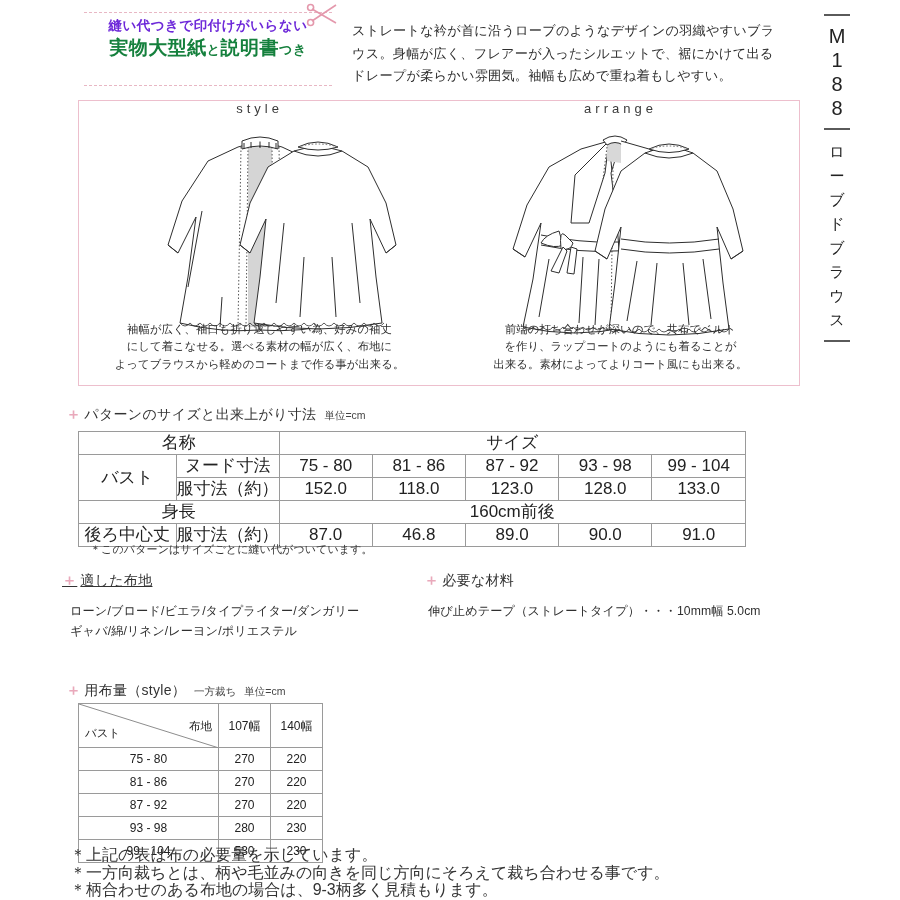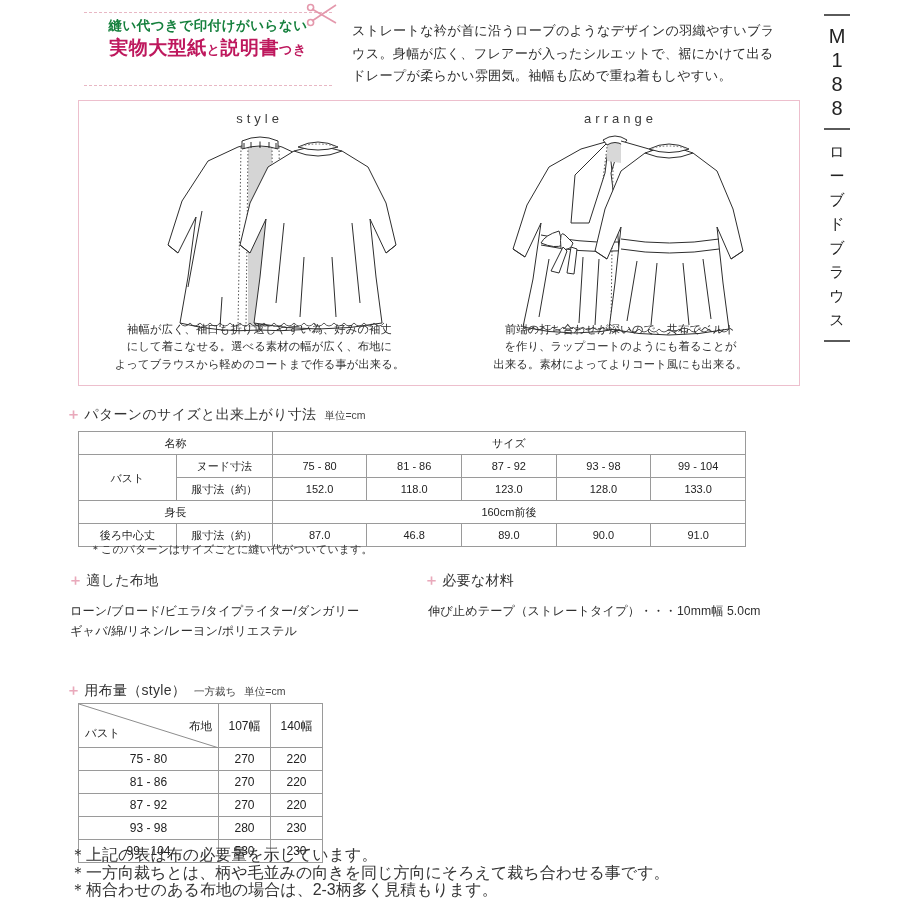--- a/index.html
+++ b/index.html
@@ -14,22 +14,22 @@
   }
 
   
   .banner {
     position:absolute; left:84px; top:12px; width:248px; height:74px;
     border-top:1px dashed #e8b7c4;
     border-bottom:1px dashed #e8b7c4;
     padding-top:3px;
     text-align:center;
   }
-  .banner .l1 { font-size:13.5px; color:#15803d; letter-spacing:.5px; font-weight:bold; line-height:19px; }
-  .banner .l2 { font-size:19px; color:#be185d; letter-spacing:.5px; font-weight:bold; line-height:25px; }
+  .banner .l1 { font-size:13.5px; color:#6d28d9; letter-spacing:.5px; font-weight:bold; line-height:19px; }
+  .banner .l2 { font-size:19px; color:#15803d; letter-spacing:.5px; font-weight:bold; line-height:25px; }
   .banner .l2 small { font-size:13px; }
   .banner .l3 { font-size:11.5px; color:#e9aab9; line-height:16px; letter-spacing:.3px; }
   .scissors {
     position:absolute; right:-8px; top:-12px; width:34px; height:26px;
   }
 
   
   .intro {
     position:absolute; left:352px; top:20px; width:430px;
     font-size:13.2px; line-height:22.5px; color:#2f2f2f; letter-spacing:.2px;
@@ -49,42 +49,41 @@
   
   .frame {
     position:absolute; left:78px; top:100px; width:722px; height:286px;
     border:1px solid #edbfcd;
   }
   .panel { position:absolute; top:0; height:100%; }
   .panel.left { left:0; width:361px; }
   .panel.right { left:361px; width:361px; }
   .panel .ptitle {
     text-align:center; font-size:13px; letter-spacing:4px; color:#3a3a3a;
-    margin-top:10px;
   }
   .panel .pcap {
     position:absolute; bottom:12px; left:0; width:100%;
     font-size:11.3px; line-height:17.5px; color:#2f2f2f; text-align:center;
     letter-spacing:.1px;
   }
   .panel svg { position:absolute; left:50%; transform:translateX(-50%); top:26px; }
 
   
   .sec-h {
     position:absolute; font-size:14px; color:#333; letter-spacing:.3px;
     white-space:nowrap;
   }
   .sec-h .plus { color:#e9a9bb; font-weight:bold; margin-right:3px; font-size:15px; }
   .sec-h .unit { font-size:10.5px; color:#444; margin-left:8px; letter-spacing:0; }
 
   
   table.tbl { position:absolute; border-collapse:collapse; }
   table.tbl td {
     border:1px solid #9a9a9a;
-    font-size:11px; text-align:center; color:#222;
+    font-size:17px; text-align:center; color:#222;
     padding:0; height:22px; line-height:22px; white-space:nowrap;
   }
   #size-table { left:78px; top:431px; width:668px; }
   #size-table td.lab { width:98px; }
   #size-table td.lab2 { width:96px; }
   #size-table td.val { width:94.8px; }
 
   
   .note { position:absolute; font-size:11px; color:#333; line-height:18px; letter-spacing:.1px; }
 
@@ -315,21 +314,21 @@
     <td class="val">46.8</td>
     <td class="val">89.0</td>
     <td class="val">90.0</td>
     <td class="val">91.0</td>
   </tr>
 </tbody>
   </table>
 
 <div class="note" style="left:90px; top:540px;">＊このパターンはサイズごとに縫い代がついています。</div>
 
-<div class="sec-h" style="left:68px; top:571px;">
+<div class="sec-h" style="left:62px; top:571px;text-decoration:underline;">
   <span class="plus">＋</span><span>適した布地</span>
 </div>
 <div class="btext" style="left:70px; top:602px; width:360px;">
   <div>ローン/ブロード/ビエラ/タイプライター/ダンガリー</div>
   <div>ギャバ/綿/リネン/レーヨン/ポリエステル</div>
 </div>
 
 <div class="sec-h" style="left:424px; top:571px;">
   <span class="plus">＋</span><span>必要な材料</span>
 </div>
@@ -378,14 +377,14 @@
     <td class="bustcol">99 - 104</td>
     <td class="wcol">530</td>
     <td class="wcol">230</td>
   </tr>
 </tbody>
   </table>
 
 <div class="foot-notes">
   <div>＊上記の表は布の必要量を示しています。</div>
   <div>＊一方向裁ちとは、柄や毛並みの向きを同じ方向にそろえて裁ち合わせる事です。</div>
-  <div>＊柄合わせのある布地の場合は、2-3柄多く見積もります。</div>
+  <div>＊柄合わせのある布地の場合は、9-3柄多く見積もります。</div>
 </div>
 
 </body></html>

